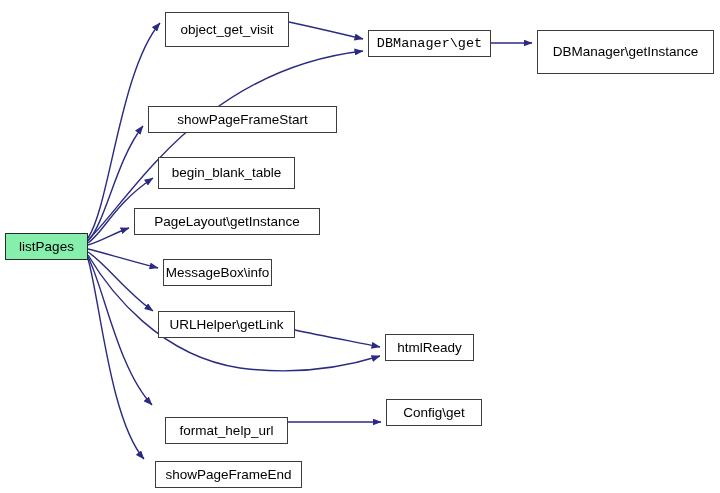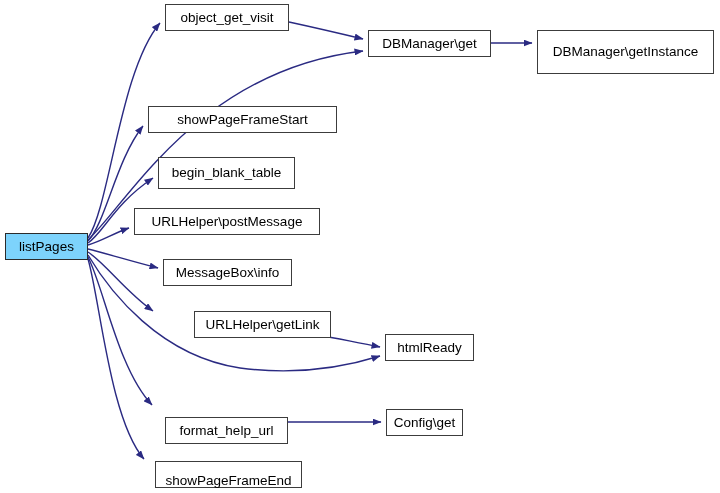--- a/index.html
+++ b/index.html
@@ -31,21 +31,21 @@
     color: #000000;
     font-size: 13.5px;
     line-height: 1;
     display: flex;
     align-items: center;
     justify-content: center;
     white-space: nowrap;
     z-index: 5;
   }
   .node.root {
-    background: #7dd3fc;
+    background: #86efac;
     border-color: #2b2b2b;
   }
   .node-label {
     display: block;
     padding: 0 6px;
   }
 </style>
 </head>
 <body>
 
@@ -72,51 +72,51 @@
         <path d="M 491,43 L 532,43" fill="none" stroke="#2a2a82" stroke-width="1.4" marker-end="url(#arrowhead)"></path>
         <path d="M 295,330 C 318,335 350,341 380,347" fill="none" stroke="#2a2a82" stroke-width="1.4" marker-end="url(#arrowhead)"></path>
         <path d="M 288,422 L 381,422" fill="none" stroke="#2a2a82" stroke-width="1.4" marker-end="url(#arrowhead)"></path>
       </g>
   </svg>
 
   <div id="nodes">
       <div class="node root" style="left: 5px; top: 233px; width: 83px; height: 27px;">
         <span class="node-label">listPages</span>
       </div>
-      <div class="node" style="left: 165px; top: 4px; width: 124px; height: 27px;">
+      <div class="node" style="left: 165px; top: 12px; width: 124px; height: 35px;">
         <span class="node-label">object_get_visit</span>
       </div>
-      <div class="node" style="left: 368px; top: 30px; width: 123px; height: 27px;">
+      <div class="node" style="left: 368px; top: 30px; width: 123px; height: 27px; font-family: Liberation Mono, monospace;">
         <span class="node-label">DBManager\get</span>
       </div>
       <div class="node" style="left: 537px; top: 30px; width: 177px; height: 44px;">
         <span class="node-label">DBManager\getInstance</span>
       </div>
       <div class="node" style="left: 148px; top: 106px; width: 189px; height: 27px;">
         <span class="node-label">showPageFrameStart</span>
       </div>
       <div class="node" style="left: 158px; top: 157px; width: 137px; height: 32px;">
         <span class="node-label">begin_blank_table</span>
       </div>
       <div class="node" style="left: 134px; top: 208px; width: 186px; height: 27px;">
-        <span class="node-label">URLHelper\postMessage</span>
+        <span class="node-label">PageLayout\getInstance</span>
       </div>
-      <div class="node" style="left: 163px; top: 259px; width: 129px; height: 27px;">
+      <div class="node" style="left: 163px; top: 259px; width: 109px; height: 27px;">
         <span class="node-label">MessageBox\info</span>
       </div>
-      <div class="node" style="left: 158px; top: 311px; width: 137px; height: 27px; margin-left: 36px;">
+      <div class="node" style="left: 158px; top: 311px; width: 137px; height: 27px;">
         <span class="node-label">URLHelper\getLink</span>
       </div>
       <div class="node" style="left: 385px; top: 334px; width: 89px; height: 27px; align-items: center;">
         <span class="node-label">htmlReady</span>
       </div>
       <div class="node" style="left: 165px; top: 409px; width: 123px; height: 27px; margin-top: 8px;">
         <span class="node-label">format_help_url</span>
       </div>
-      <div class="node" style="left: 386px; top: 409px; width: 77px; height: 27px;">
+      <div class="node" style="left: 386px; top: 399px; width: 96px; height: 27px;">
         <span class="node-label">Config\get</span>
       </div>
-      <div class="node" style="left: 155px; top: 461px; width: 147px; height: 27px; align-items: flex-end;">
+      <div class="node" style="left: 155px; top: 461px; width: 147px; height: 27px;">
         <span class="node-label">showPageFrameEnd</span>
       </div>
     </div>
 
 </div>
 
 </body></html>

